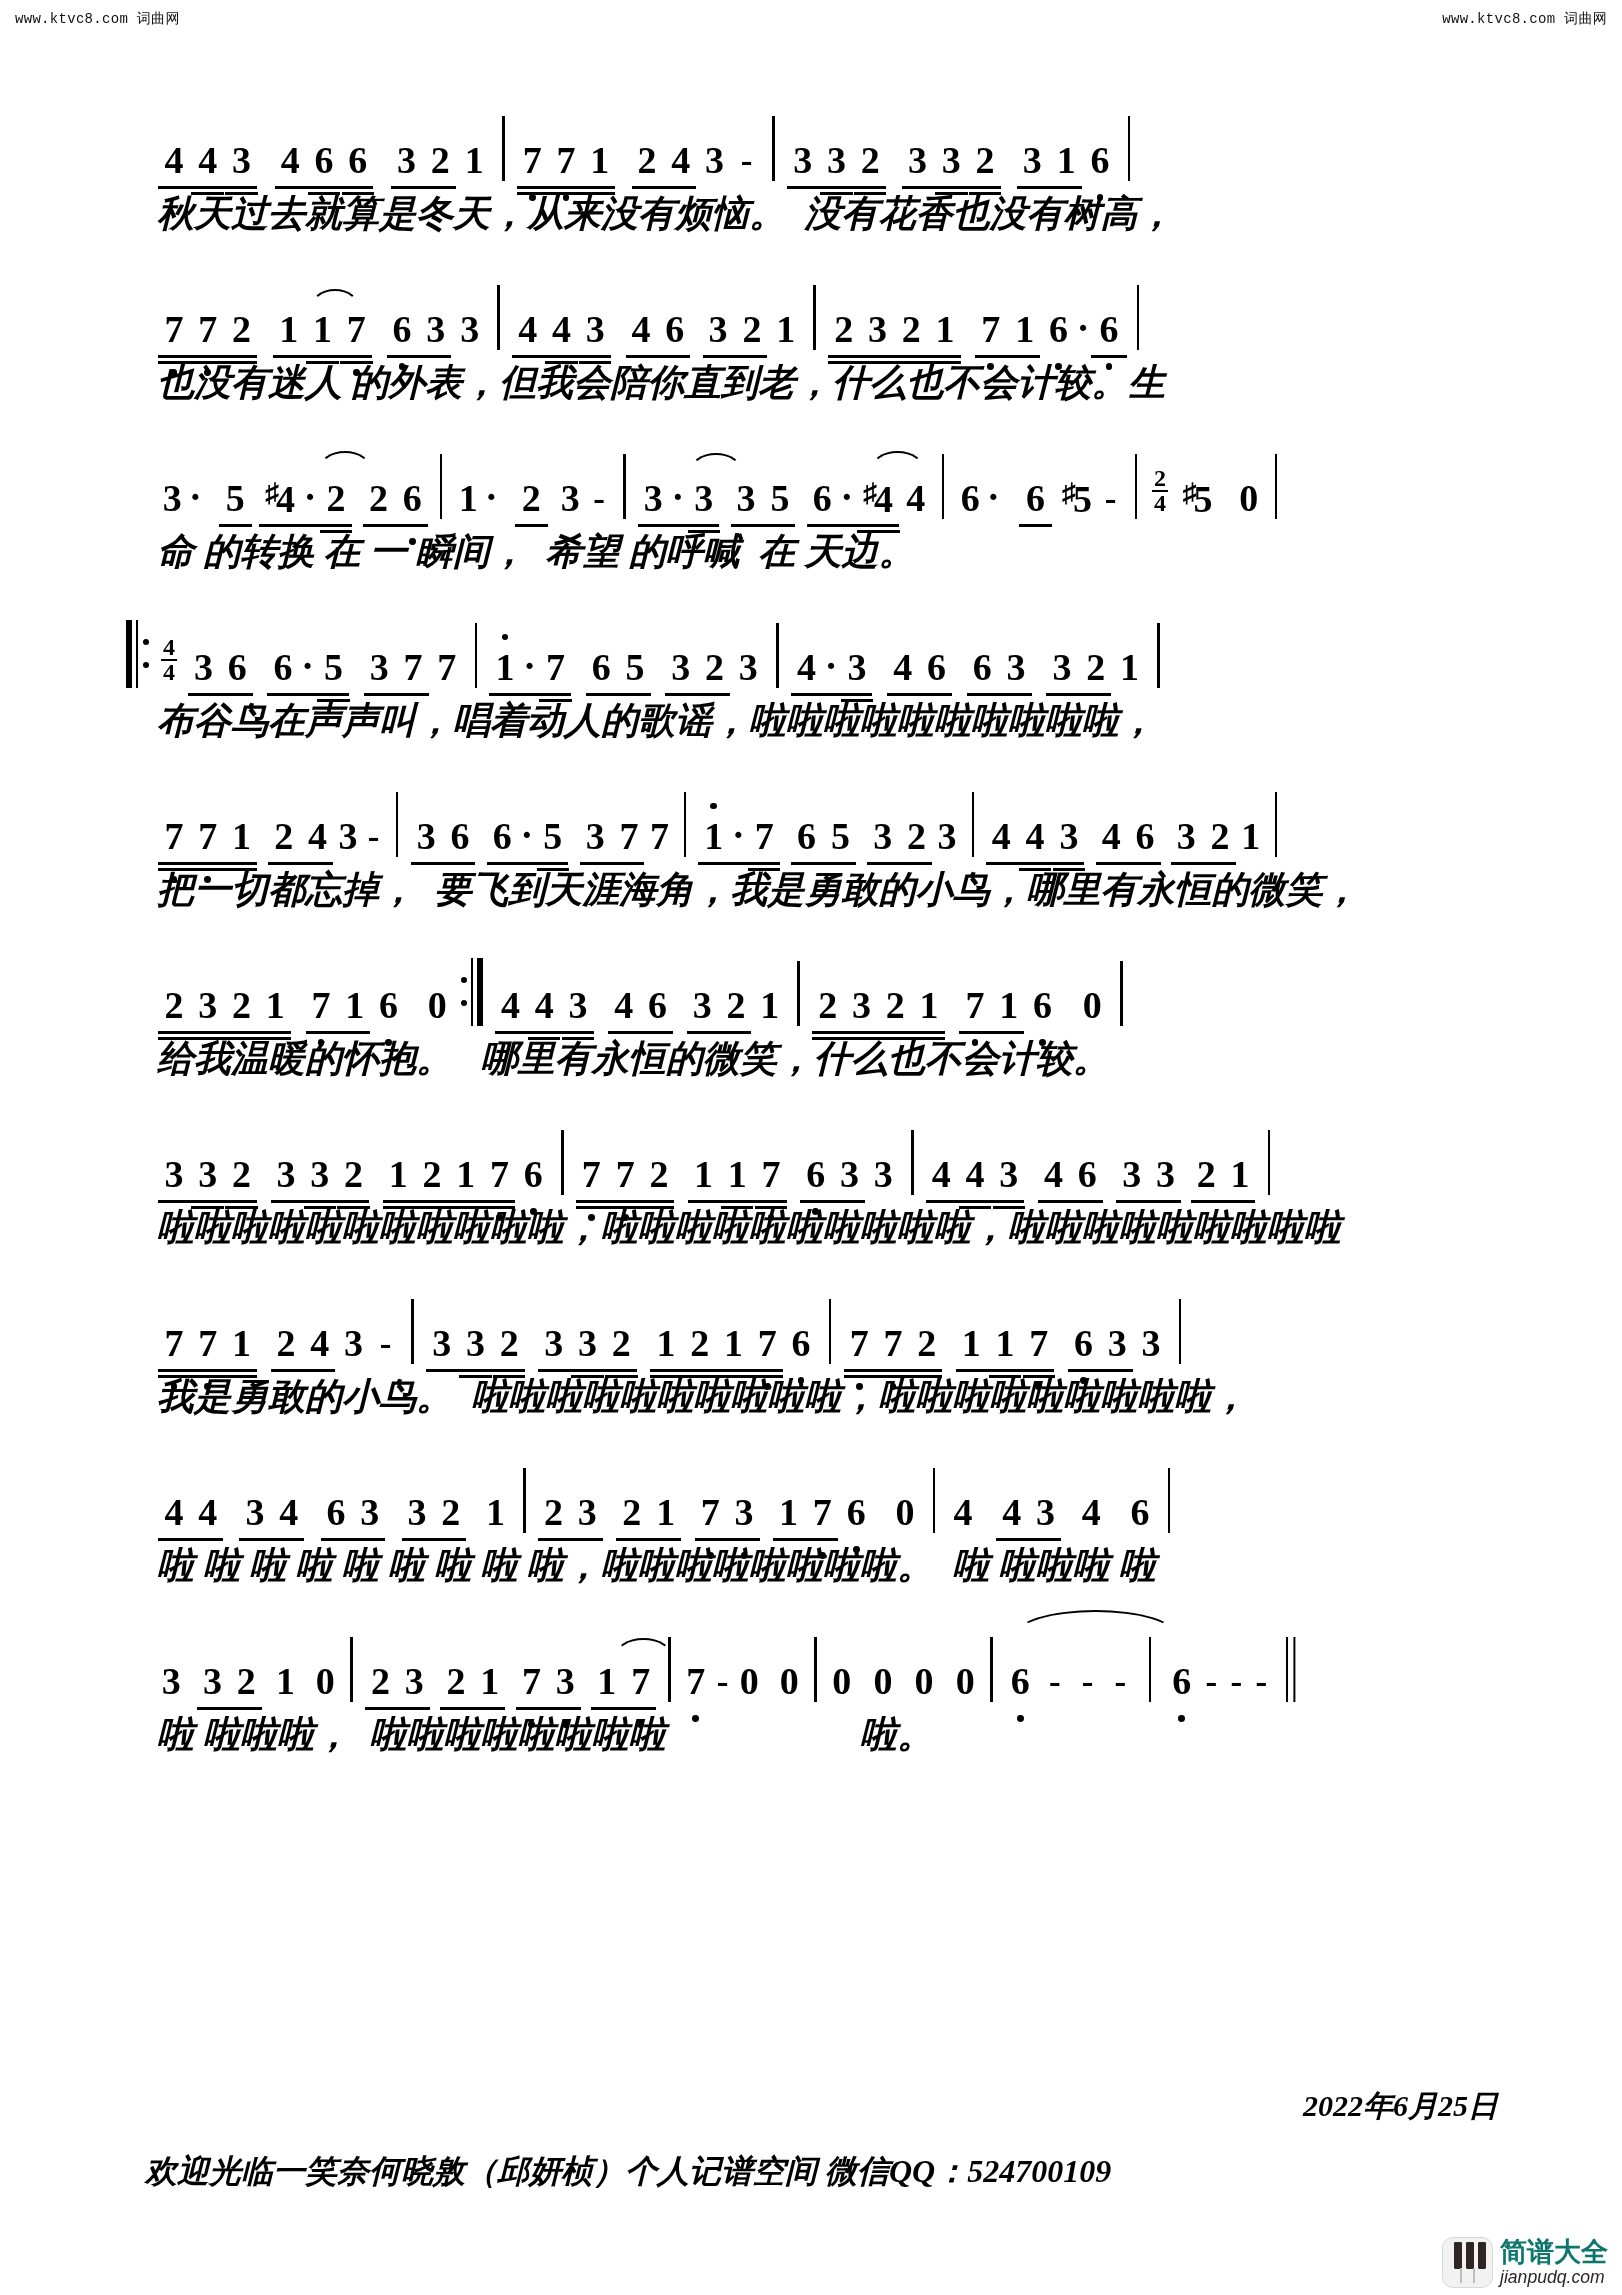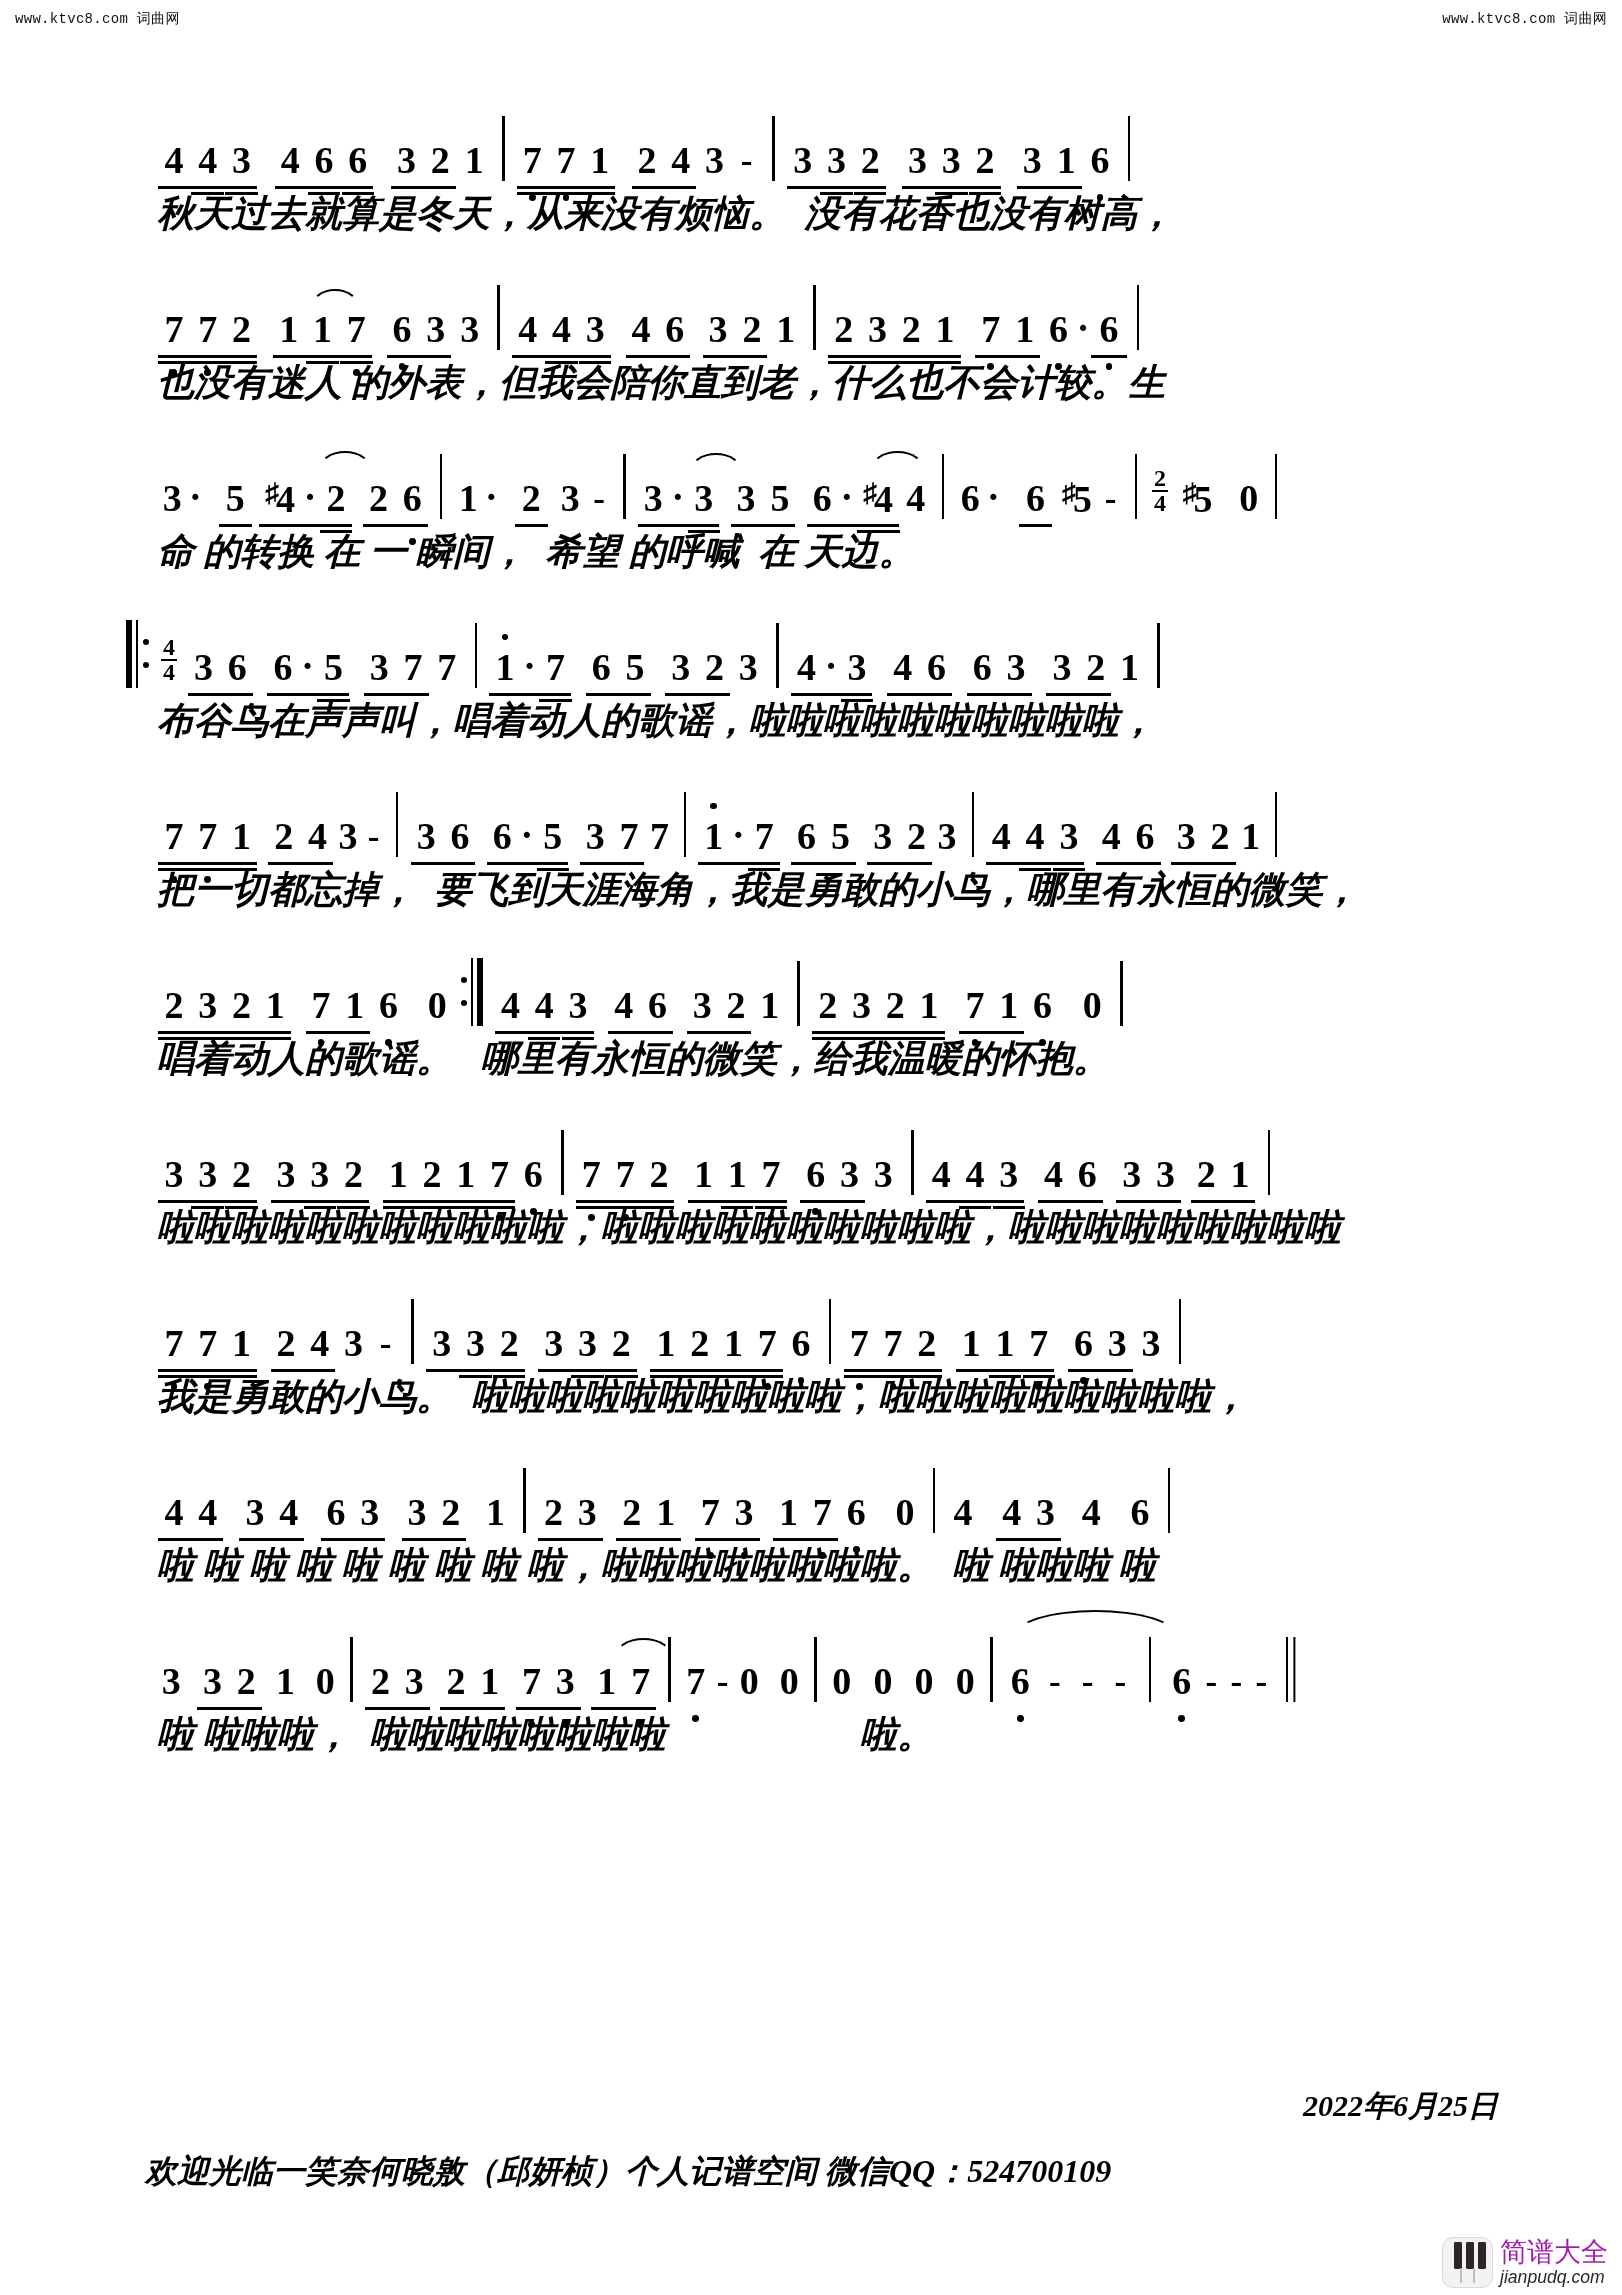--- a/index.html
+++ b/index.html
@@ -181,21 +181,21 @@
     background:#f2f2f2;border:1.4px solid #d8d8d8;margin-right:6.8px;overflow:hidden;
   }
   .logo .keys i{position:absolute;top:4px;width:8px;height:27px;background:#2e2626;border-radius:1.4px;}
   .logo .keys i.k1{left:10.8px;}
   .logo .keys i.k2{left:23px;}
   .logo .keys i.k3{left:35px;}
   .logo .keys b{position:absolute;bottom:4px;width:1.4px;height:15px;background:#bdbdbd;}
   .logo .keys b.s1{left:17px;}
   .logo .keys b.s2{left:30px;}
   .logo .txt{display:flex;flex-direction:column;line-height:1;}
-  .logo .cn{font-size:27px;font-weight:400;color:#a21caf;font-family:"Liberation Sans",sans-serif;}
+  .logo .cn{font-size:27px;font-weight:700;color:#0f766e;font-family:"Liberation Sans",sans-serif;}
   .logo .en{font-size:17.6px;font-style:italic;color:#2e2626;font-family:"Liberation Sans",sans-serif;margin-top:2.7px;}
 </style>
 </head>
 <body>
 
 <div class="wm wm-left">www.ktvc8.com  词曲网</div>
 <div class="wm wm-right">www.ktvc8.com  词曲网</div>
 
 <div class="sheet">
 
@@ -407,21 +407,21 @@
       <span class="bar"></span>
 
       <span class="beamgrp dbl"><span class="n w3"><span class="g">2</span></span><span class="n w3"><span class="g">3</span></span><span class="n w3"><span class="g">2</span></span><span class="n w3"><span class="g">1</span></span></span>
       <span class="sp" style="width:12px"></span>
       <span class="beamgrp"><span class="n w3"><span class="g dlo">7</span></span><span class="n w3"><span class="g">1</span></span></span>
       <span class="n w3"><span class="g dlo">6</span></span>
       <span class="sp" style="width:16px"></span>
       <span class="n w3"><span class="g">0</span></span>
       <span class="bar"></span>
     </div>
-    <div class="lyrics">唱着动人的歌谣。   哪里有永恒的微笑，给我温暖的怀抱。</div>
+    <div class="lyrics">给我温暖的怀抱。   哪里有永恒的微笑，什么也不会计较。</div>
   </div>
 
   <div class="system">
     <div class="notes">
       <span class="beamgrp"><span class="n w3"><span class="g">3</span></span><span class="n w3 halfbeam"><span class="g">3</span></span><span class="n w3 halfbeam"><span class="g">2</span></span></span>
       <span class="sp" style="width:10.8px"></span>
       <span class="beamgrp"><span class="n w3"><span class="g">3</span></span><span class="n w3 halfbeam"><span class="g">3</span></span><span class="n w3 halfbeam"><span class="g">2</span></span></span>
       <span class="sp" style="width:10.8px"></span>
       <span class="beamgrp dbl"><span class="n w3"><span class="g">1</span></span><span class="n w3"><span class="g">2</span></span><span class="n w3"><span class="g">1</span></span><span class="n w3"><span class="g dlo dlo2">7</span></span></span>
       <span class="n w3"><span class="g dlo">6</span></span>

